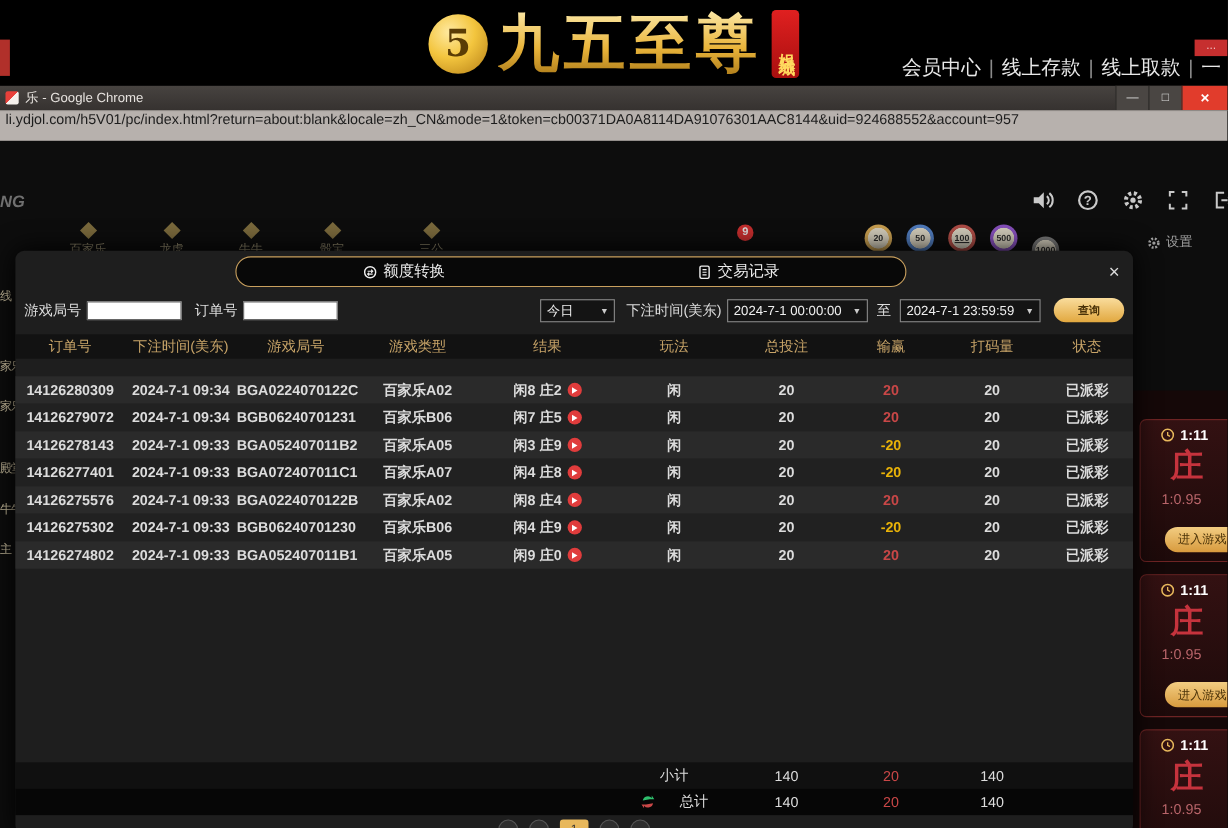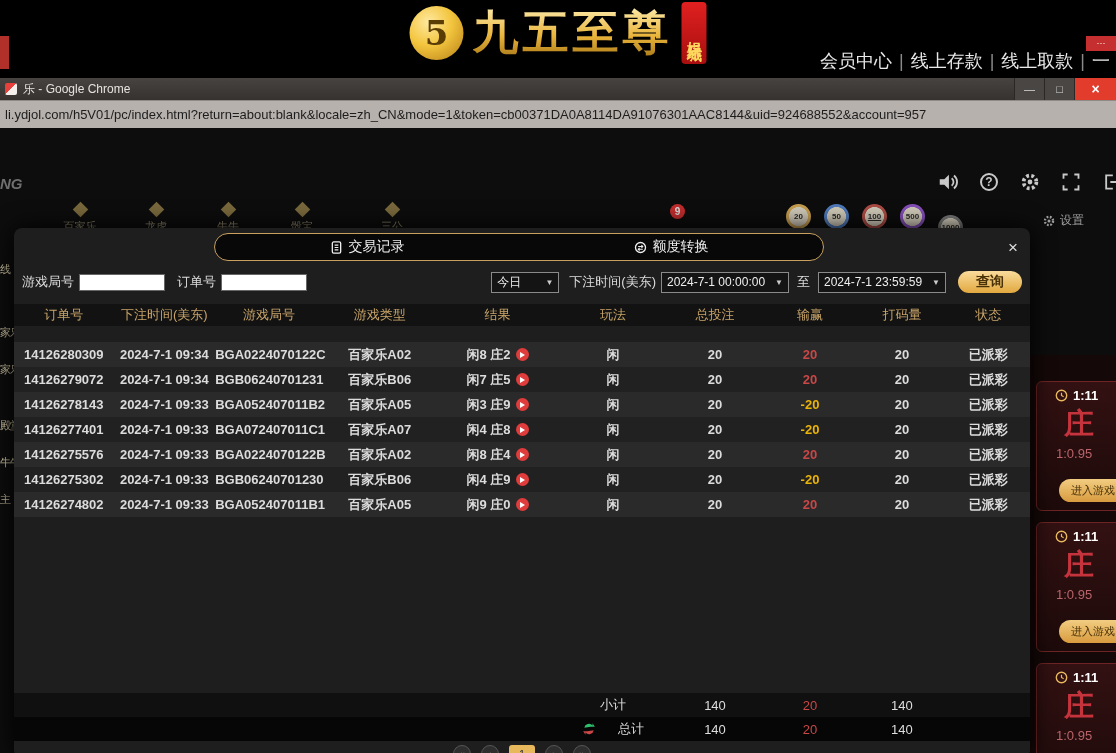--- a/index.html
+++ b/index.html
@@ -14,21 +14,21 @@
   .frag-left  { position:absolute; left:0; top:36px; width:9px; height:33px; background:#b1302a; }
   .frag-right { position:absolute; right:0; top:36px; width:30px; height:15px; background:#c62f2f;
                 color:#fff; font-size:9px; text-align:center; line-height:14px; }
   .logo { position:absolute; left:50%; top:2px; transform:translateX(-50%);
           display:flex; align-items:center; gap:9px; }
   .coin { width:54px; height:54px; border-radius:50%;
           background:radial-gradient(circle at 35% 30%, #ffe9a0, #f3c53e 45%, #b47d15);
           display:flex; align-items:center; justify-content:center;
           font-size:34px; font-weight:bold; color:#5a3c05;
           font-family:"DejaVu Serif", serif; box-shadow:0 2px 6px rgba(0,0,0,.7); }
-  .logo-text { font-size:46px; font-weight:bold; font-family:"DejaVu Serif", serif; letter-spacing:4px;
+  .logo-text { font-size:56px; font-weight:bold; font-family:"DejaVu Serif", serif; letter-spacing:4px;
           background:linear-gradient(#fff3bd, #e9b43a 55%, #9a6a10);
           -webkit-background-clip:text; background-clip:text; color:transparent; }
   .logo-badge { width:25px; height:62px; border-radius:4px;
           background:linear-gradient(#e02020, #a80f0f);
           color:#ffd95e; writing-mode:vertical-rl; text-orientation:upright;
           font-size:15px; font-weight:bold; letter-spacing:3px;
           display:flex; align-items:center; justify-content:center; }
   .top-links { position:absolute; right:6px; top:49px; display:flex; gap:7px; align-items:center;
           color:#e9e9e9; font-size:18px; }
   .top-links .sep { color:#8a8a8a; }
@@ -38,21 +38,21 @@
   .titlebar { position:absolute; top:78px; left:0; right:0; height:22px; z-index:3;
           background:linear-gradient(#474340, #363230);
           display:flex; align-items:center; color:#e6e2de; font-size:12px; }
   .favicon { width:12px; height:12px; margin:0 6px 0 5px; border-radius:2px;
           background:linear-gradient(135deg, #e8403a 50%, #f5f0ec 50%); }
   .win-btns { margin-left:auto; display:flex; height:100%; }
   .win-btn { width:30px; display:flex; align-items:center; justify-content:center;
           color:#ddd; font-size:11px; background:#4a4643; border-left:1px solid #2a2826; cursor:pointer; }
   .win-btn.close { background:#e13c2c; color:#fff; width:42px; font-size:14px; font-weight:bold; }
   .urlbar { position:absolute; top:100px; left:0; right:0; height:28px; z-index:3;
-          background:#b7b1ad; border-top:1px solid #8f8a86; display:flex; align-items:center; }
+          background:#b7b1ad; border-top:1px solid #8f8a86; display:flex; align-items:flex-start; }
   .url-text { margin-left:5px; font-size:13px; color:#1d1d1d; white-space:nowrap; overflow:hidden; width:1110px; }
 
   
   .game { position:absolute; top:128px; left:0; right:0; bottom:0; background:#0d0d0d; }
   .game-logo { position:absolute; left:0; top:47px; color:#6f6f6f; font-size:15px;
           font-weight:bold; font-style:italic; }
   .gt-icons { position:absolute; right:-8px; top:42px; display:flex; gap:17px; align-items:center; }
   .gt-icon { width:24px; height:24px; display:flex; align-items:center; justify-content:center;
           color:#c9c9c9; cursor:pointer; }
   .help-circle { width:18px; height:18px; border:2px solid #c9c9c9; border-radius:50%;
@@ -110,21 +110,21 @@
   .f-input { width:86px; height:17px; background:#fff; border:1px solid #666; margin-right:12px; }
   .spacer { flex:1; }
   .f-select { height:21px; background:#141414; border:1px solid #8a8a8a; color:#eee;
           display:flex; align-items:center; justify-content:space-between;
           padding:0 5px; font-size:12px; cursor:pointer; white-space:nowrap; }
   .caret { font-size:8px; color:#ccc; margin-left:6px; }
   .preset { width:68px; margin-right:10px; }
   .date-select { width:128px; }
   .to-label { margin:0 8px; }
   .query-btn { margin-left:12px; width:64px; height:22px; border:none; border-radius:11px; cursor:pointer;
-          background:linear-gradient(#f9dc9c, #e2a83f); color:#4a3208; font-size:14px; font-weight:bold; }
+          background:linear-gradient(#f9dc9c, #e2a83f); color:#4a3208; font-size:10px; font-weight:bold; }
 
   .grid10 { display:grid; text-align:center; align-items:center;
           grid-template-columns:9.8% 10% 10.6% 11.2% 12% 10.7% 9.4% 9.3% 8.8% 8.2%; }
   .thead { position:absolute; top:76px; left:0; right:0; height:22px;
           background:#121212; color:#c8a468; font-size:13px; }
   .tbody { position:absolute; top:114px; left:0; right:0;font-weight:bold; }
   .trow { height:25px; font-size:13px; color:#dcdcdc; }
   .trow.odd { background:#2a2a2a; }
   .trow.even { background:#212121;text-align:center; }
   .red { color:#c94747; }
@@ -300,36 +300,36 @@
     <div class="edge-label" data-name="left-edge-label" style="top: 325px;">家乐</div>
     <div class="edge-label" data-name="left-edge-label" style="top: 362px;">家乐</div>
     <div class="edge-label" data-name="left-edge-label" style="top: 418px;">殿堂</div>
     <div class="edge-label" data-name="left-edge-label" style="top: 455px;">牛牛</div>
     <div class="edge-label" data-name="left-edge-label" style="top: 492px;">主</div>
   </div>
 
 <div class="modal" data-name="bet-records-modal">
 
   <div class="tabbar" data-name="modal-tab-bar">
+    <div class="tab" data-name="tab-quota-transfer">
+      <svg width="13" height="13" viewBox="0 0 14 14" data-name="transfer-icon">
+        <circle cx="7" cy="7" r="5.4" fill="none" stroke="currentColor" stroke-width="1.4"></circle>
+        <path d="M4.5 6 H9.5 M8 4.5 L9.5 6 L8 7.5" fill="none" stroke="currentColor" stroke-width="1.1"></path>
+        <path d="M9.5 8.8 H4.5 M6 7.3 L4.5 8.8 L6 10.3" fill="none" stroke="currentColor" stroke-width="1.1"></path>
+      </svg>
+      <span data-name="tab-label">额度转换</span>
+    </div>
     <div class="tab" data-name="tab-transaction-records">
       <svg width="13" height="13" viewBox="0 0 14 14" data-name="document-icon">
         <rect x="2.5" y="1" width="9" height="12" rx="1.5" fill="none" stroke="currentColor" stroke-width="1.4"></rect>
         <line x1="5" y1="4.5" x2="9" y2="4.5" stroke="currentColor" stroke-width="1.2"></line>
         <line x1="5" y1="7" x2="9" y2="7" stroke="currentColor" stroke-width="1.2"></line>
         <line x1="5" y1="9.5" x2="9" y2="9.5" stroke="currentColor" stroke-width="1.2"></line>
       </svg>
       <span data-name="tab-label">交易记录</span>
-    </div>
-    <div class="tab" data-name="tab-quota-transfer">
-      <svg width="13" height="13" viewBox="0 0 14 14" data-name="transfer-icon">
-        <circle cx="7" cy="7" r="5.4" fill="none" stroke="currentColor" stroke-width="1.4"></circle>
-        <path d="M4.5 6 H9.5 M8 4.5 L9.5 6 L8 7.5" fill="none" stroke="currentColor" stroke-width="1.1"></path>
-        <path d="M9.5 8.8 H4.5 M6 7.3 L4.5 8.8 L6 10.3" fill="none" stroke="currentColor" stroke-width="1.1"></path>
-      </svg>
-      <span data-name="tab-label">额度转换</span>
     </div>
   </div>
   <div class="modal-close" data-name="close-icon">×</div>
 
   <div class="filters" data-name="filter-bar">
     <span class="f-label" data-name="game-round-label">游戏局号</span>
     <input class="f-input" data-name="game-round-input" style="">
     <span class="f-label" data-name="order-number-label">订单号</span>
     <input class="f-input" data-name="order-number-input" style="">
     <span class="spacer" data-name="filter-spacer"></span>

